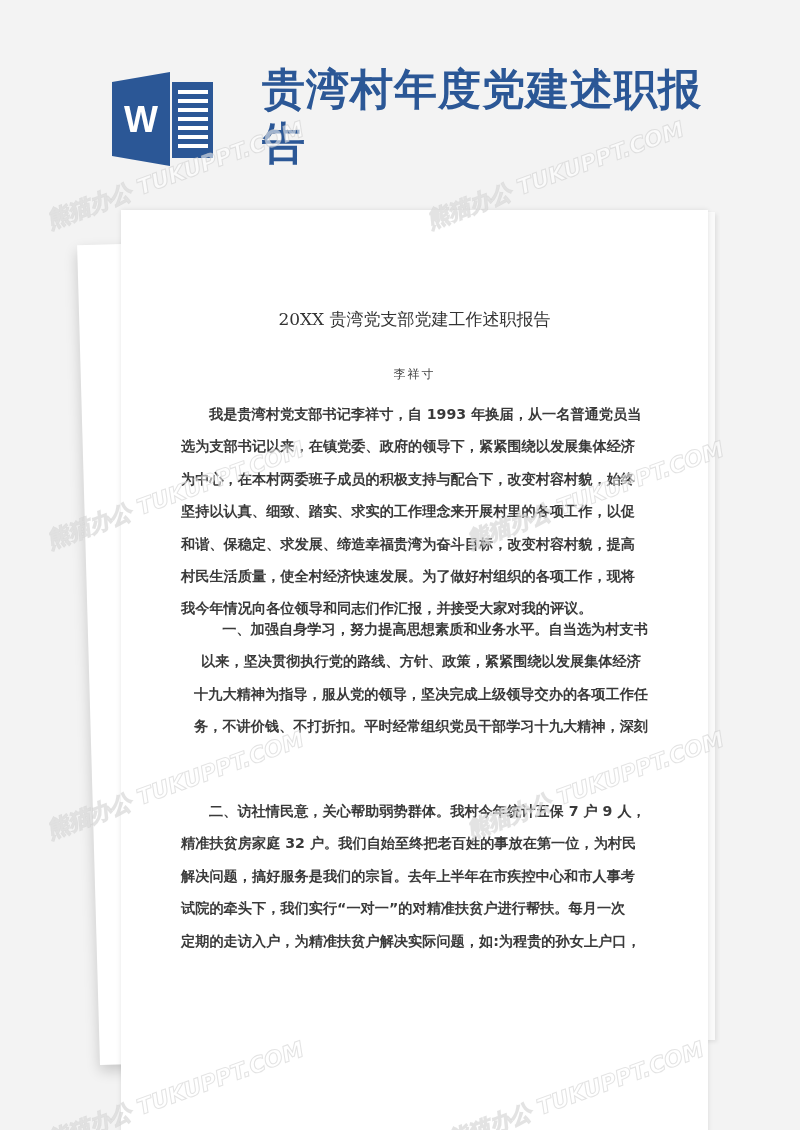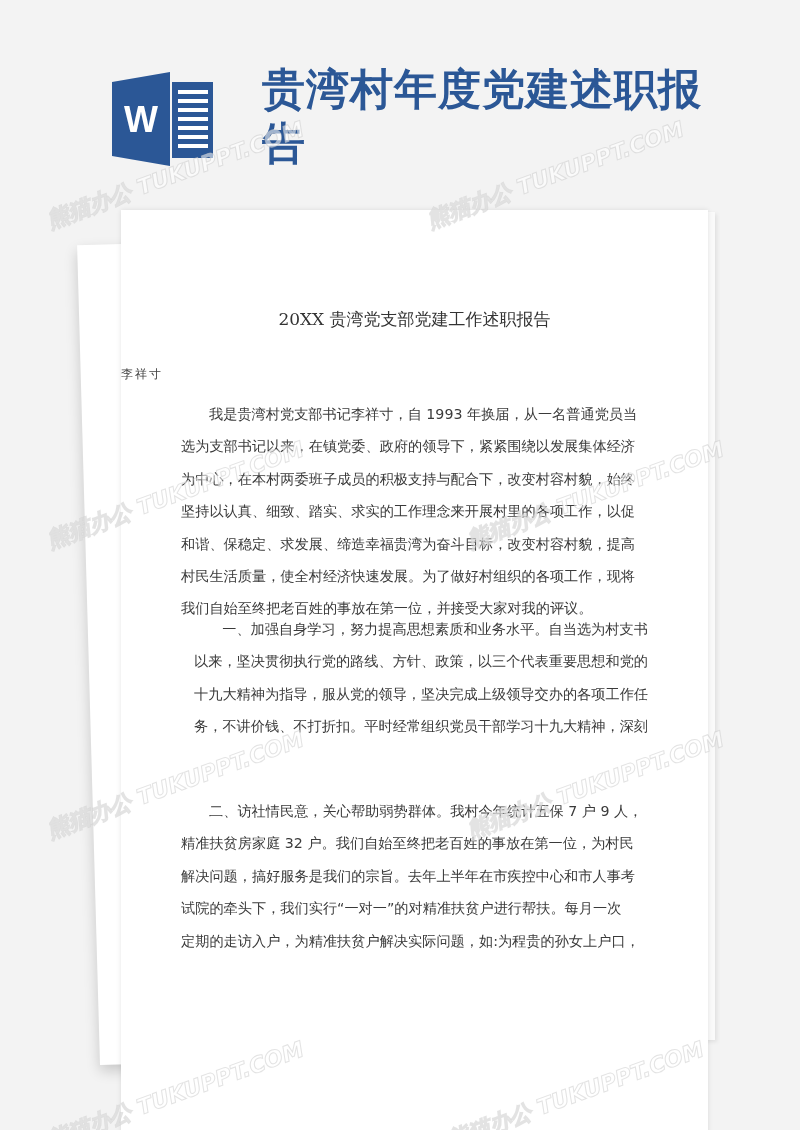--- a/index.html
+++ b/index.html
@@ -30,26 +30,26 @@
     position: absolute; left: 121px; top: 210px; width: 587px; height: 1009px;
     background: #ffffff; box-shadow: 0 0 5px rgba(0,0,0,0.10);
   }
   .content { position: absolute; left: 0; top: 0; width: 100%; }
   .report-title {
     position: absolute; left: 0; width: 100%; top: 98px; text-align: center;
     font-family: "DejaVu Serif", "Liberation Serif", serif;
     font-size: 17px; color: #333;
   }
   .author {
-    position: absolute; left: 0; width: 100%; top: 156px; text-align: left;
+    position: absolute; left: 0; width: 100%; top: 156px; text-align: center;
     font-family: "DejaVu Serif", serif; font-size: 12px; color: #444; letter-spacing: 2px;
   }
   .para {
     position: absolute; left: 60px; width: 480px;
-    font-size: 14.2px; line-height: 32.4px; color: #3a3a3a;
+    font-size: 14.2px; line-height: 32.4px; color: #3a3a3a; font-weight: bold;
   }
   .para .line { display: block; white-space: nowrap; height: 32.4px; }
   .para .line.indent { padding-left: 28px; }
   .p1 { top: 188px; }
   .p2 { top: 403px; text-align: center; }
   .p3 { top: 585px; }
   .watermark {
     position: absolute; color: rgba(255,255,255,0.55);
     -webkit-text-stroke: 1px rgba(200,200,200,0.5);
     font-size: 22px; font-style: italic; font-weight: bold;
@@ -86,26 +86,26 @@
     <div class="report-title">20XX 贵湾党支部党建工作述职报告</div>
     <div class="author">李祥寸</div>
 
     <div class="para p1">
       <span class="line indent">我是贵湾村党支部书记李祥寸，自 1993 年换届，从一名普通党员当</span>
       <span class="line">选为支部书记以来，在镇党委、政府的领导下，紧紧围绕以发展集体经济</span>
       <span class="line">为中心，在本村两委班子成员的积极支持与配合下，改变村容村貌，始终</span>
       <span class="line">坚持以认真、细致、踏实、求实的工作理念来开展村里的各项工作，以促</span>
       <span class="line">和谐、保稳定、求发展、缔造幸福贵湾为奋斗目标，改变村容村貌，提高</span>
       <span class="line">村民生活质量，使全村经济快速发展。为了做好村组织的各项工作，现将</span>
-      <span class="line">我们自始至终把老百姓的事放在第一位，并接受大家对我的评议。</span>
+      <span class="line">我今年情况向各位领导和同志们作汇报，并接受大家对我的评议。</span>
     </div>
 
     <div class="para p2">
       <span class="line indent">一、加强自身学习，努力提高思想素质和业务水平。自当选为村支书</span>
-      <span class="line">以来，坚决贯彻执行党的路线、方针、政策，以三个代表重要思想和党的</span>
+      <span class="line">以来，坚决贯彻执行党的路线、方针、政策，紧紧围绕以发展集体经济</span>
       <span class="line">十九大精神为指导，服从党的领导，坚决完成上级领导交办的各项工作任</span>
       <span class="line">务，不讲价钱、不打折扣。平时经常组织党员干部学习十九大精神，深刻</span>
     </div>
 
     <div class="para p3">
       <span class="line indent">二、访社情民意，关心帮助弱势群体。我村今年统计五保 7 户 9 人，</span>
       <span class="line">精准扶贫房家庭 32 户。我们自始至终把老百姓的事放在第一位，为村民</span>
       <span class="line">解决问题，搞好服务是我们的宗旨。去年上半年在市疾控中心和市人事考</span>
       <span class="line">试院的牵头下，我们实行“一对一”的对精准扶贫户进行帮扶。每月一次</span>
       <span class="line">定期的走访入户，为精准扶贫户解决实际问题，如:为程贵的孙女上户口，</span>

